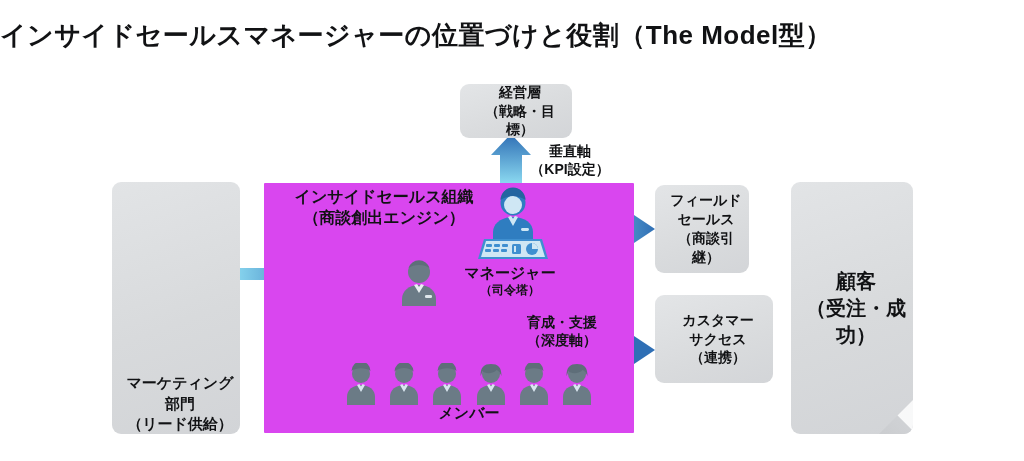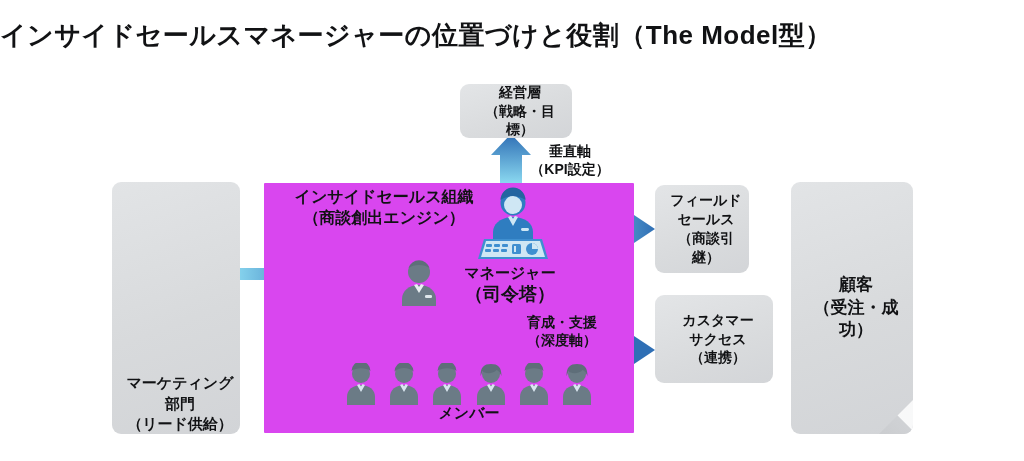--- a/index.html
+++ b/index.html
@@ -40,21 +40,21 @@
 
   
   #marketing-box{
     left:112px;top:182px;width:128px;height:252px;
     font-size:15px;
     background:linear-gradient(160deg,#e2e4e6 0%,#d8dadc 55%,#d2d4d7 100%);
     align-items:flex-end;
   }
   #customer-box{
     left:791px;top:182px;width:122px;height:252px;
-    font-size:17px;
+    font-size:20px;
     background:linear-gradient(160deg,#e2e4e6 0%,#d8dadc 55%,#d2d4d7 100%);
     overflow:hidden;
   }
   
   #customer-box .fold{
     position:absolute;right:0;bottom:0;width:34px;height:34px;
     background:linear-gradient(225deg,#ffffff 0%,#ffffff 45%,#cfd1d4 46%,#c9cbce 100%);
     clip-path:polygon(100% 0,100% 100%,0 100%);
     opacity:.85;
   }
@@ -90,21 +90,21 @@
     font-size:16px;font-weight:bold;color:#111214;line-height:1.3;
     padding-top:6px;
   }
   #panel-title .sub{font-size:16px;display:block;}
 
   
   #manager-label{
     position:absolute;left:440px;top:263px;width:140px;
     text-align:center;font-size:15px;font-weight:bold;color:#111214;line-height:1.3;
   }
-  #manager-label .sub{display:block;font-size:18px;}
+  #manager-label .sub{display:block;font-size:12px;}
   #manager-icon{position:absolute;left:478px;top:187px;width:70px;height:74px;}
 
   #sub-person-icon{position:absolute;left:396px;top:258px;width:46px;height:48px;}
 
   
   #members{
     position:absolute;left:344px;top:357px;width:250px;height:48px;
     display:flex;justify-content:space-between;align-items:flex-end;
   }
   #members .member{width:34px;height:42px;}

